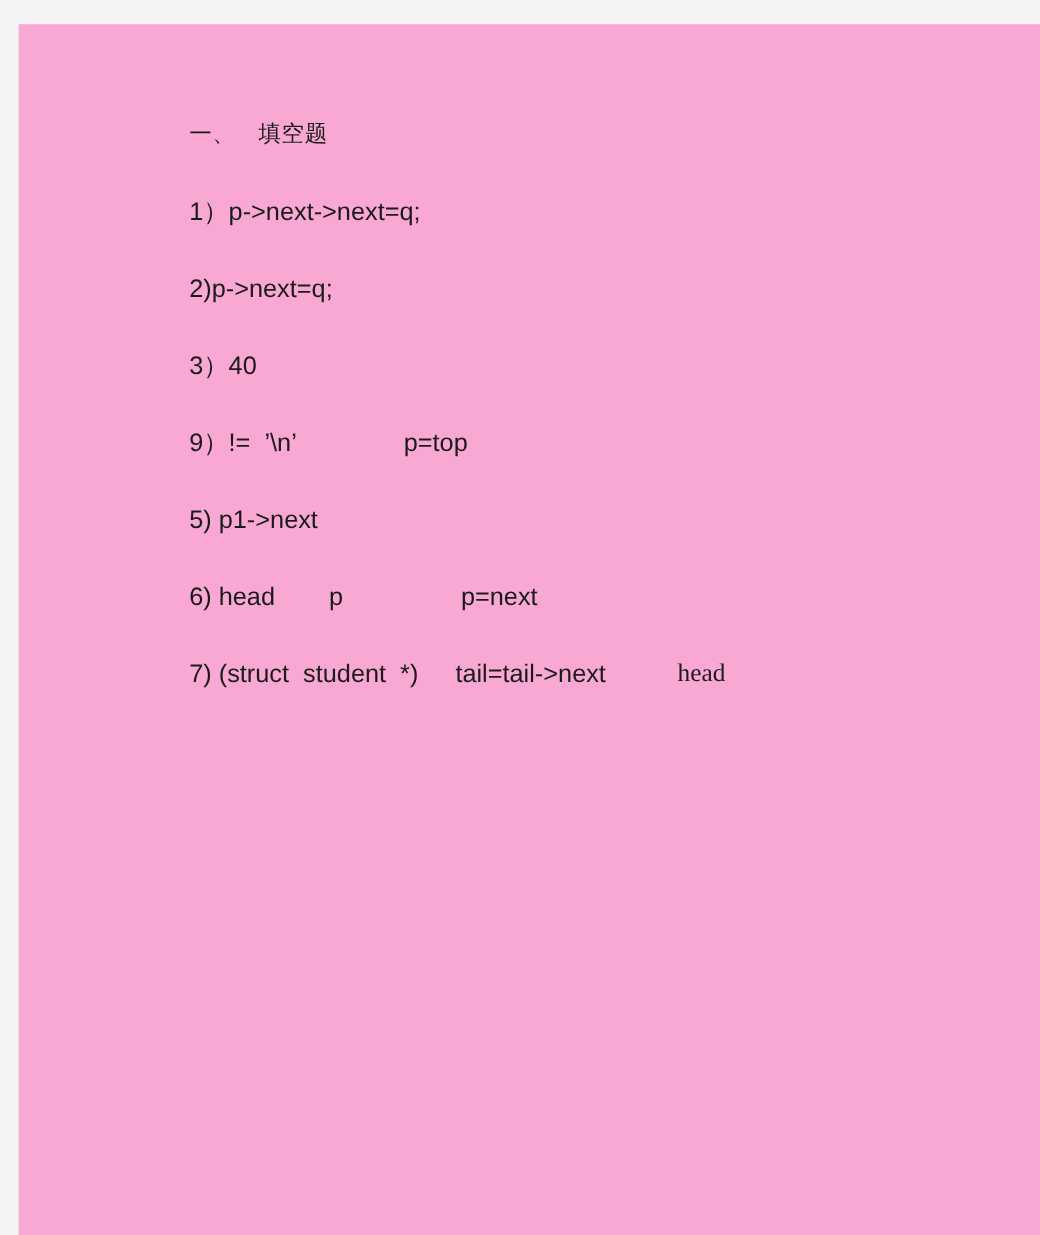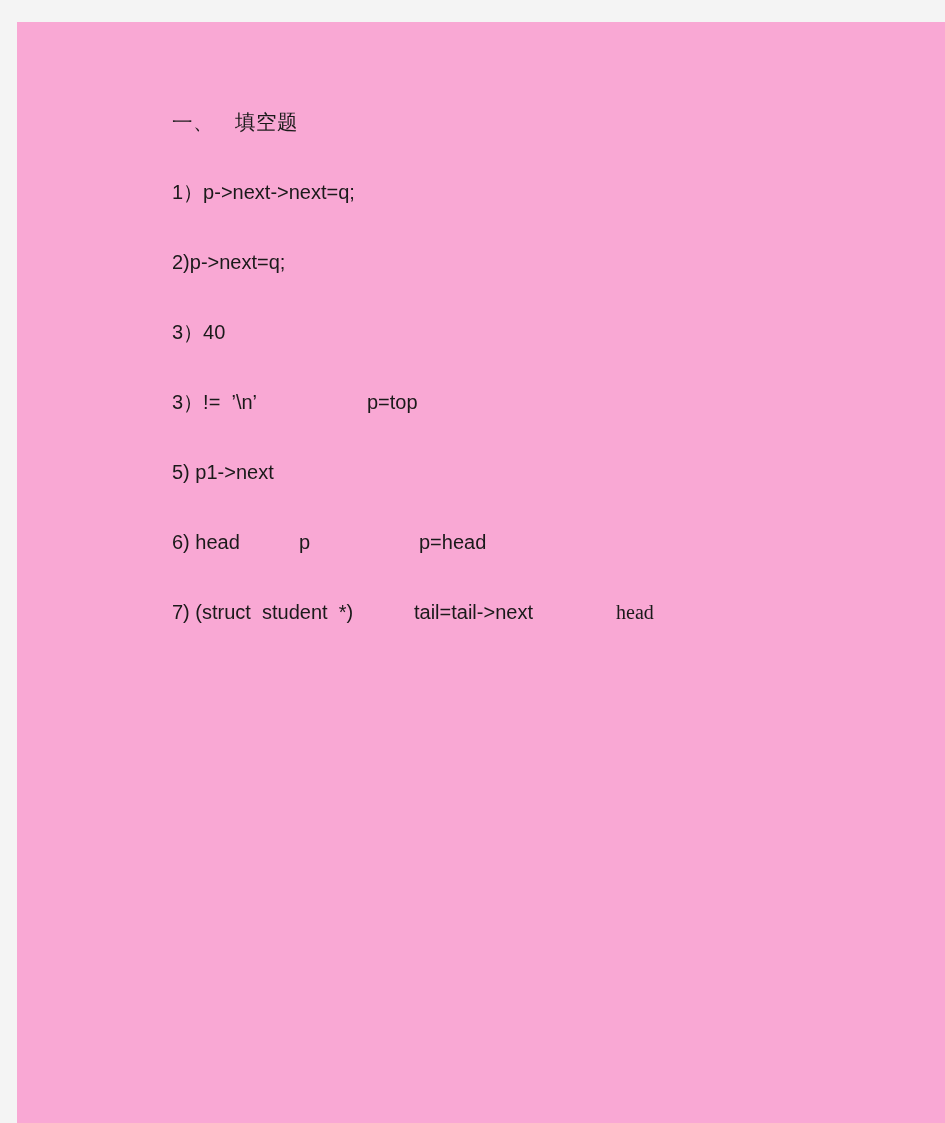--- a/index.html
+++ b/index.html
@@ -27,21 +27,21 @@
     position: absolute;
     left: 155px;
     top: 86px;
     width: 700px;
   }
 
   .line {
     height: 70px;
     position: relative;
     color: #1a1a1a;
-    font-size: 20px;
+    font-size: 23px;
     line-height: 28px;
     white-space: pre;
   }
 
   .heading {
     font-size: 20.5px;
     letter-spacing: 0.5px;
   }
 
   .seg {
@@ -74,32 +74,32 @@
 
     <div class="line">
       <span class="seg tab-a">2)p-&gt;next=q;</span>
     </div>
 
     <div class="line">
       <span class="seg tab-a">3）40</span>
     </div>
 
     <div class="line">
-      <span class="seg tab-a">3）!=  ’\n’</span>
+      <span class="seg tab-a">9）!=  ’\n’</span>
       <span class="seg tab-b">p=top</span>
     </div>
 
     <div class="line">
       <span class="seg tab-a">5) p1-&gt;next</span>
     </div>
 
     <div class="line">
       <span class="seg tab-a">6) head</span>
       <span class="seg tab-c">p</span>
-      <span class="seg tab-d">p=head</span>
+      <span class="seg tab-d">p=next</span>
     </div>
 
     <div class="line">
       <span class="seg tab-a">7) (struct  student  *)</span>
       <span class="seg tab-e">tail=tail-&gt;next</span>
       <span class="seg tab-f">head</span>
     </div>
 
   </div>
 </div>

